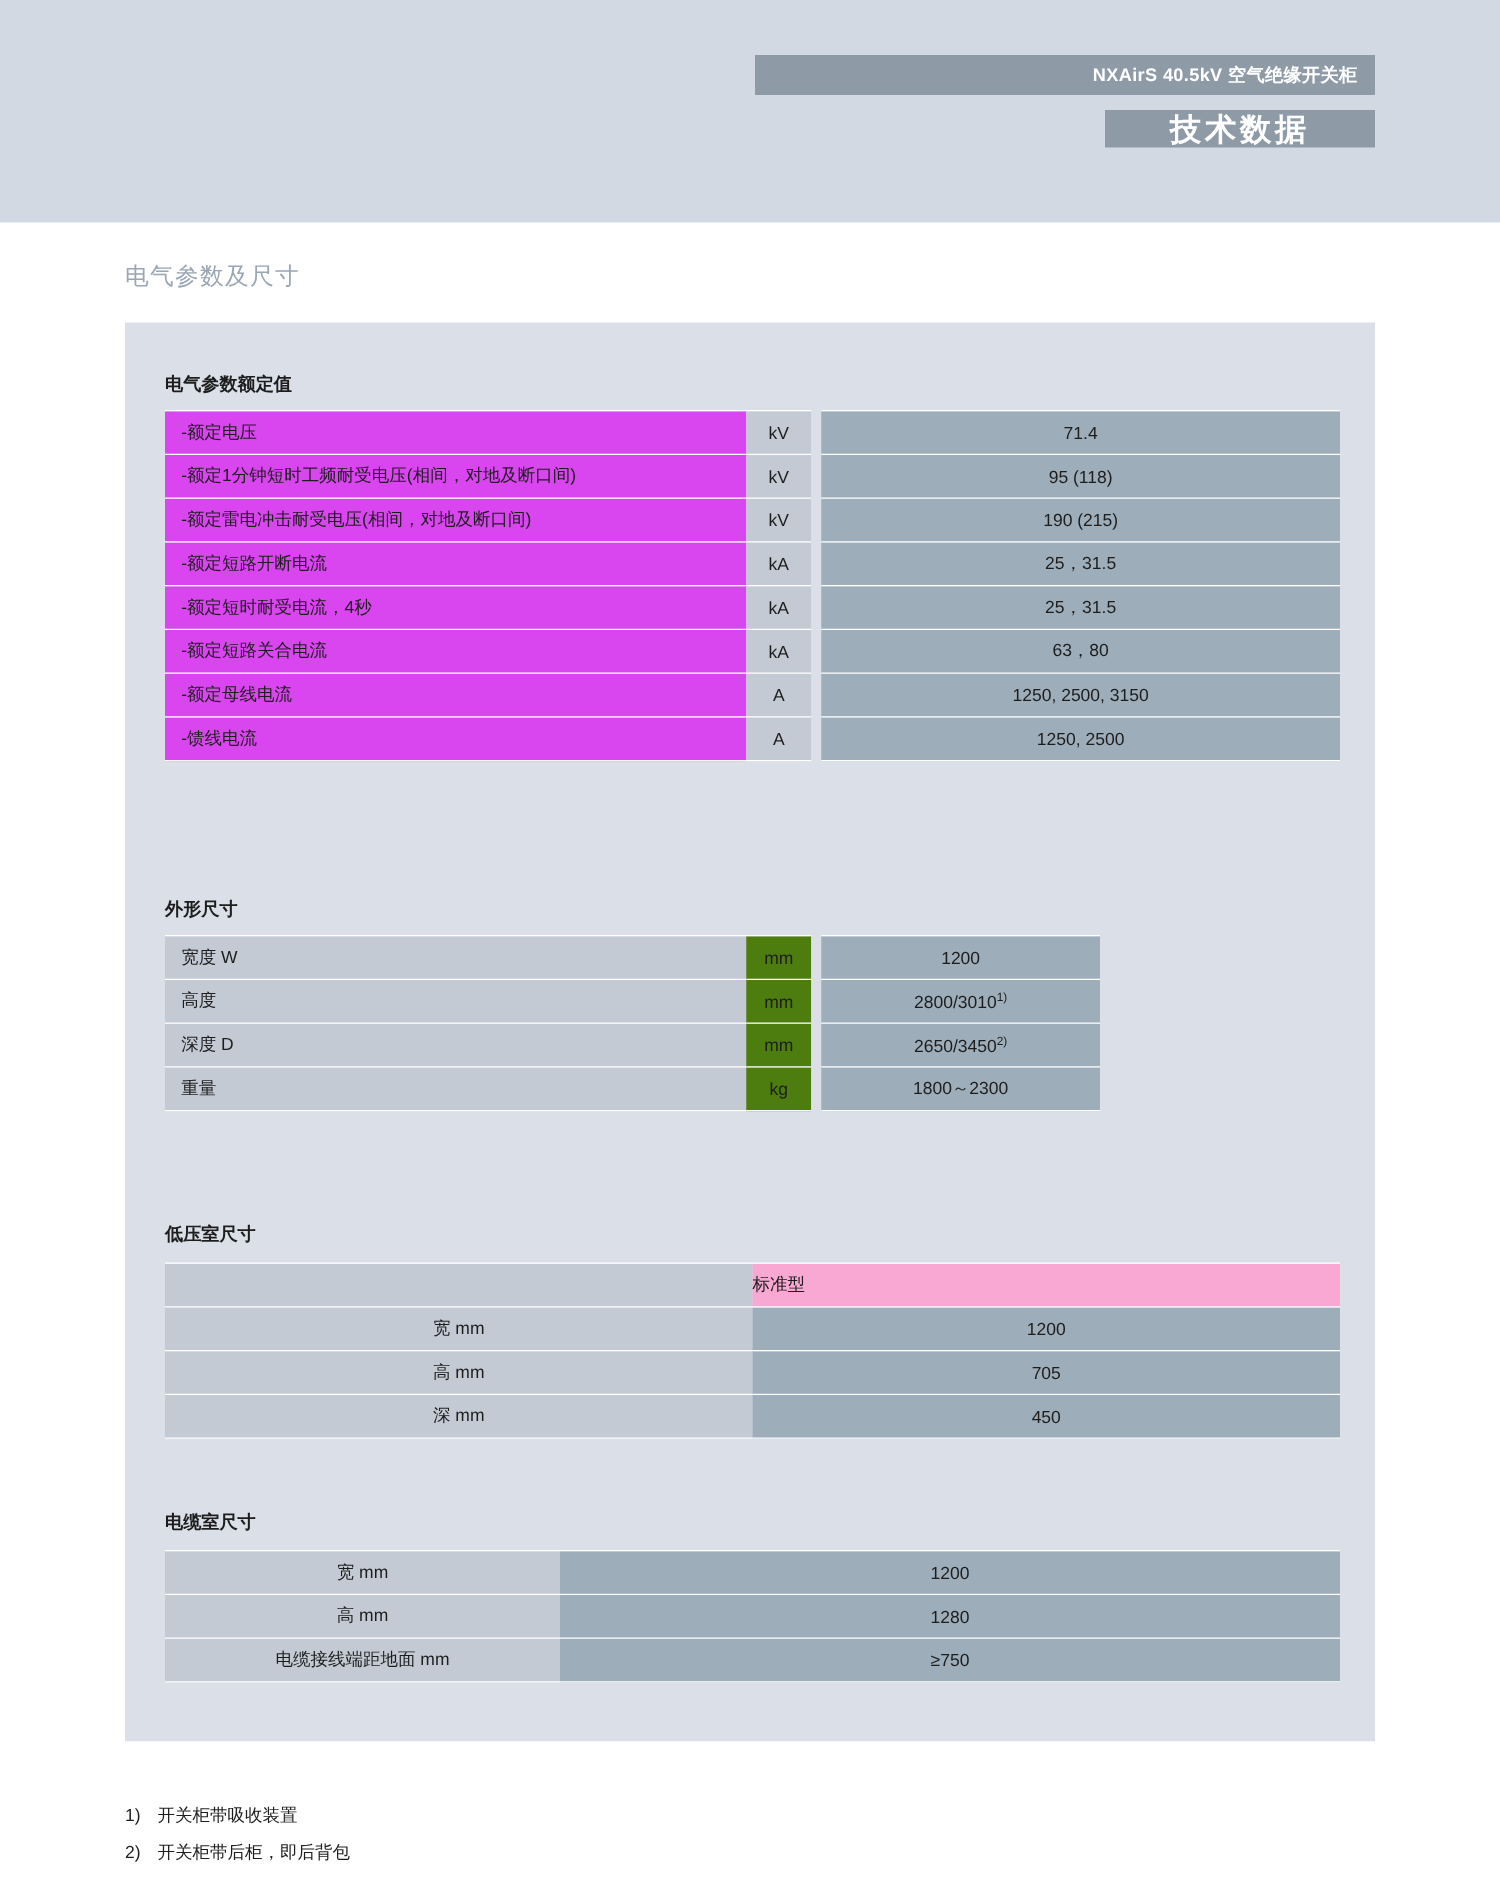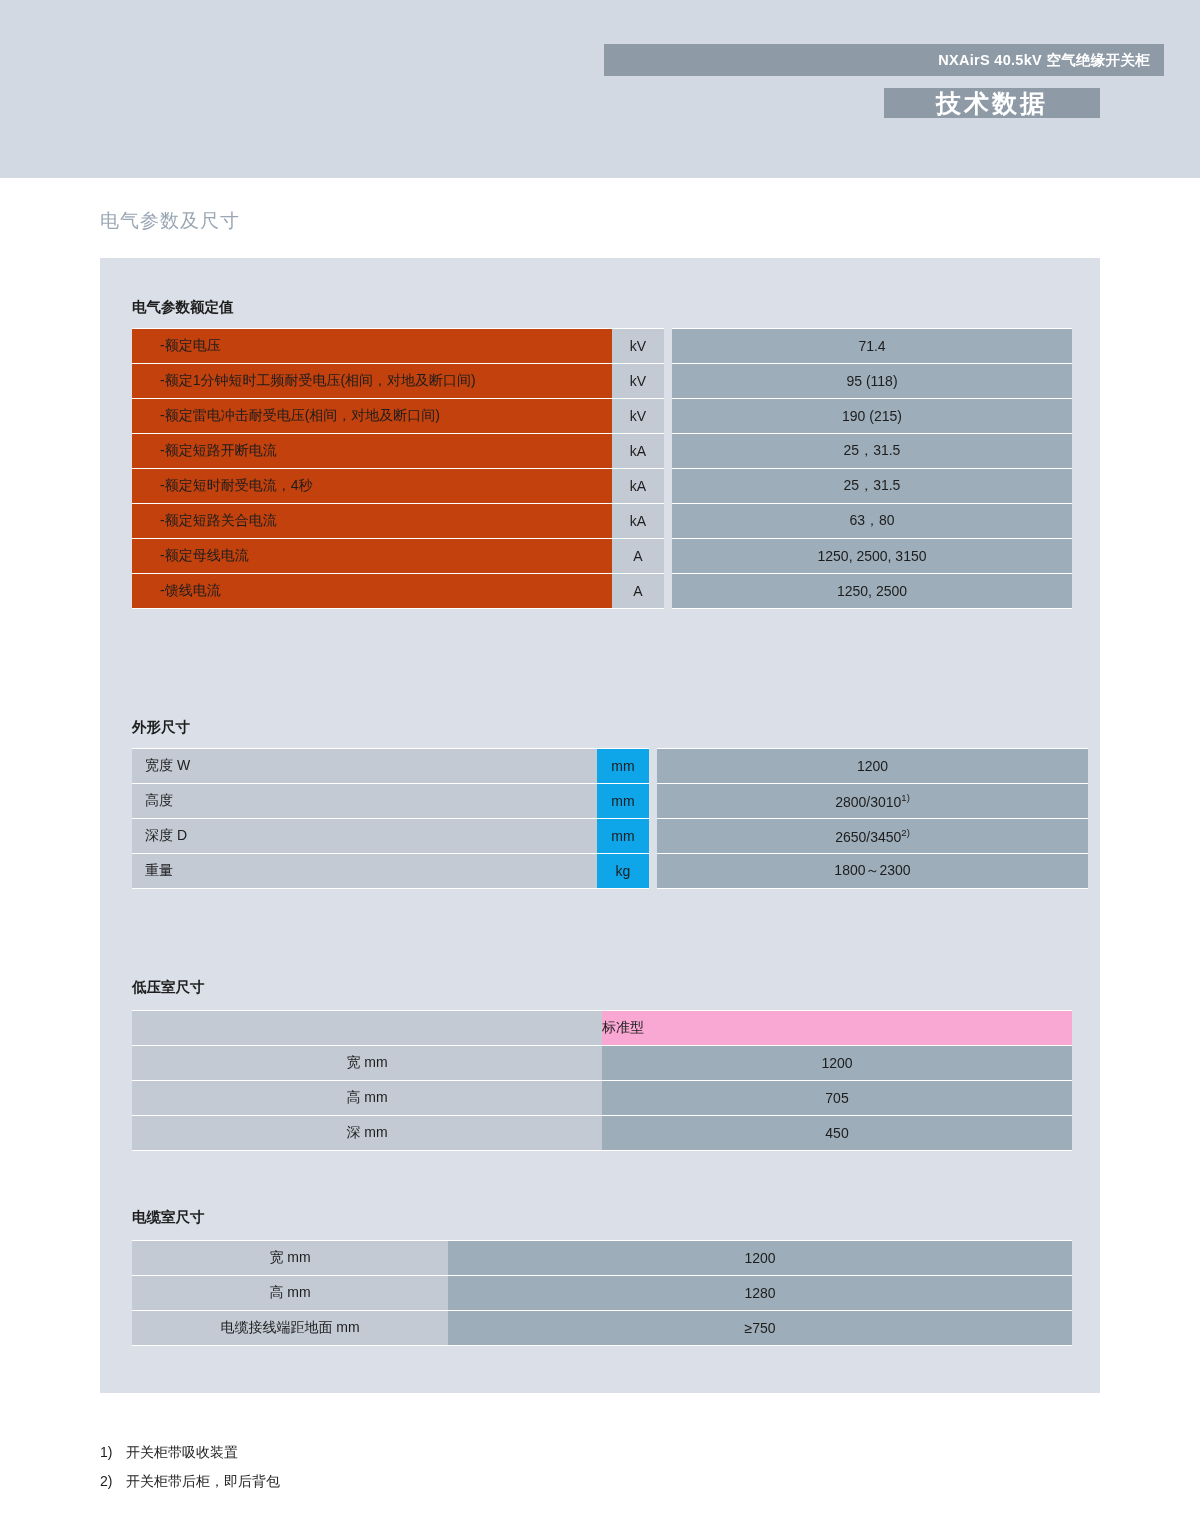--- a/index.html
+++ b/index.html
@@ -22,21 +22,21 @@
     left: 0;
     top: 0;
     width: 1200px;
     height: 178px;
     background: #d3d9e2;
   }
   .header-strip {
     position: absolute;
     left: 604px;
     top: 44px;
-    width: 560px;
+    width: 496px;
     height: 32px;
     background: #8e9aa6;
     display: flex;
     align-items: center;
     justify-content: flex-end;
     padding-right: 14px;
     box-sizing: border-box;
   }
   .header-strip-text {
     color: #ffffff;
@@ -100,32 +100,32 @@
     font-weight: normal;
     padding: 0;
     height: 34px;
     vertical-align: middle;
     border-top: 1px solid #ffffff;
     border-bottom: 1px solid #ffffff;
   }
 
   
   .tbl-electric { position: absolute; left: 32px; top: 70px; width: 940px; }
-  .tbl-electric .c-name { width: 452px; background: #c2410c; padding-left: 28px; }
+  .tbl-electric .c-name { width: 452px; background: #d946ef; padding-left: 13px; }
   .tbl-electric .c-unit { width: 52px; background: #c3cad4; text-align: center; }
   .tbl-electric .c-val  { background: #9dadb9; text-align: center; }
   .tbl-electric .spacer-col { width: 8px; background: #dbe0e8; border: none; }
 
   .lbl-electric { position: absolute; left: 32px; top: 40px; }
 
   
   .lbl-dims { position: absolute; left: 32px; top: 460px; }
-  .tbl-dims { position: absolute; left: 32px; top: 490px; width: 956px; }
+  .tbl-dims { position: absolute; left: 32px; top: 490px; width: 748px; }
   .tbl-dims .c-name { width: 452px; background: #c3cad4; padding-left: 13px; }
-  .tbl-dims .c-unit { width: 52px; background: #0ea5e9; text-align: center; }
+  .tbl-dims .c-unit { width: 52px; background: #4d7c0f; text-align: center; }
   .tbl-dims .c-val  { background: #9dadb9; text-align: center; }
   .tbl-dims .spacer-col { width: 8px; background: #dbe0e8; border: none; }
 
   
   .lbl-lv { position: absolute; left: 32px; top: 720px; }
   .tbl-lv { position: absolute; left: 32px; top: 752px; width: 940px; }
   .tbl-lv .c-name { width: 316px; background: #c3cad4; text-align: center; }
   .tbl-lv .c-val  { background: #9dadb9; text-align: center; }
   .tbl-lv .hdr-blank { background: #c3cad4; }
   .tbl-lv .hdr-val { background: #f9a8d4; text-align: left; }

